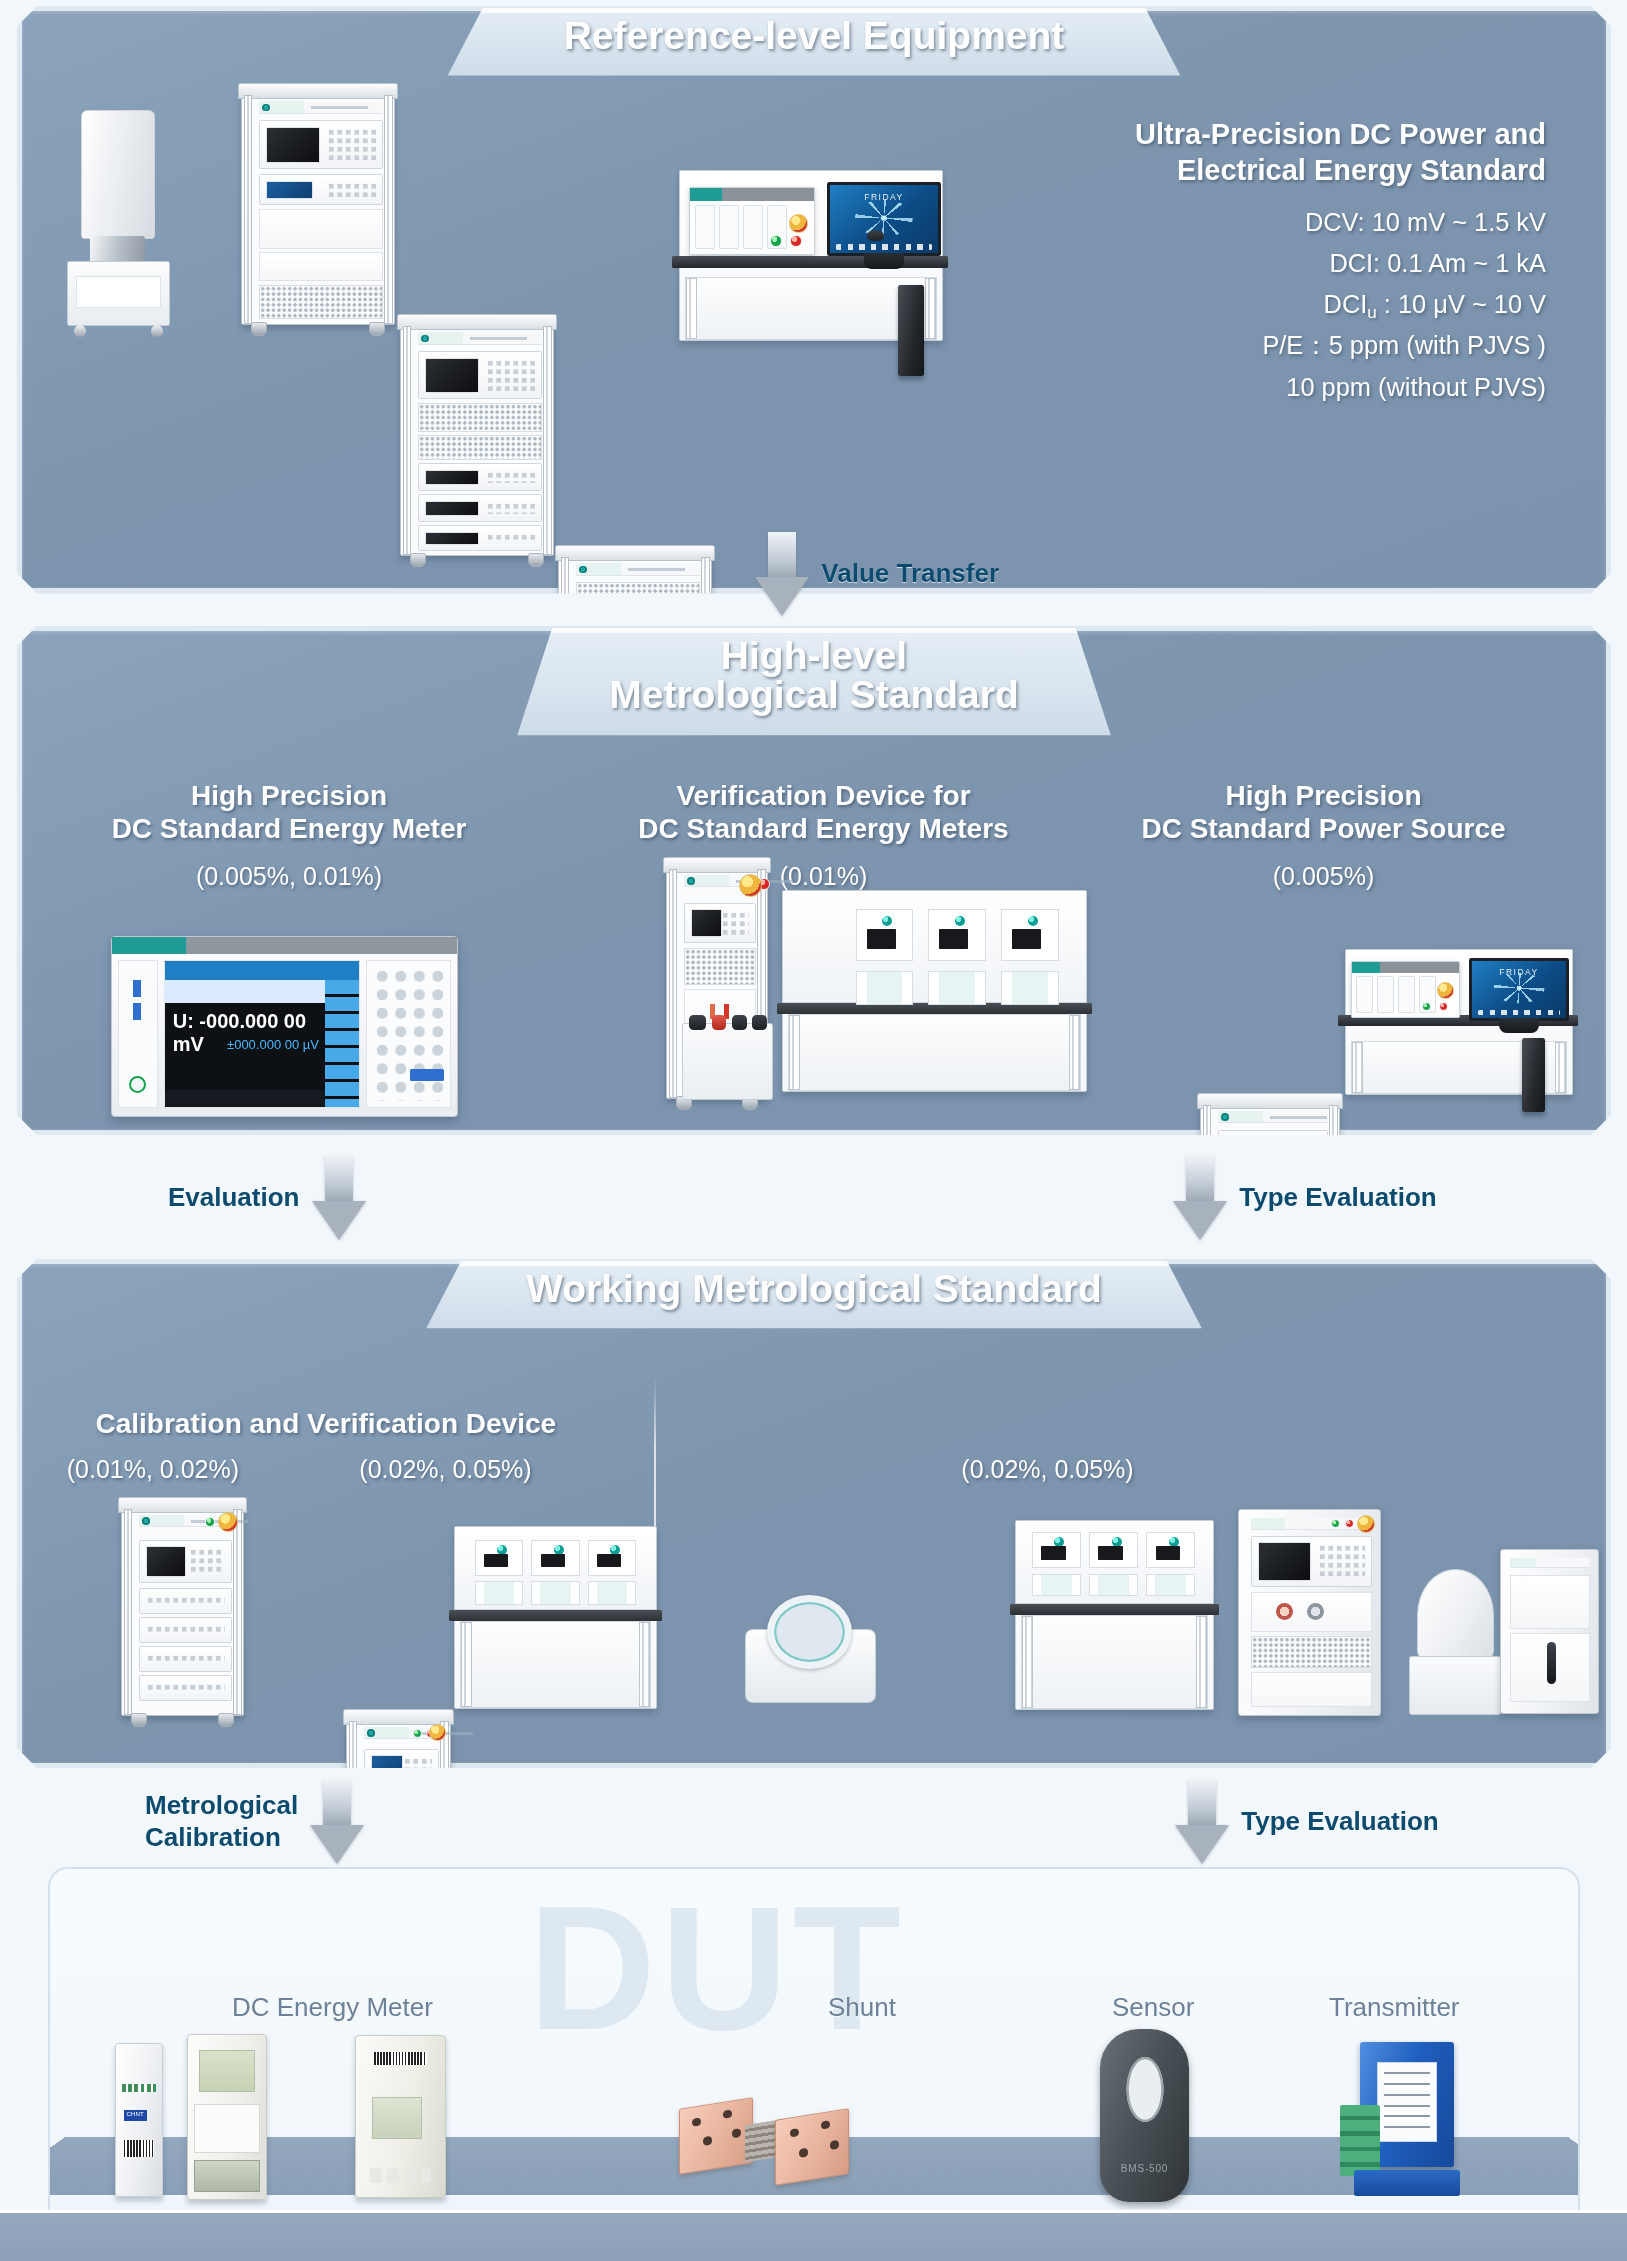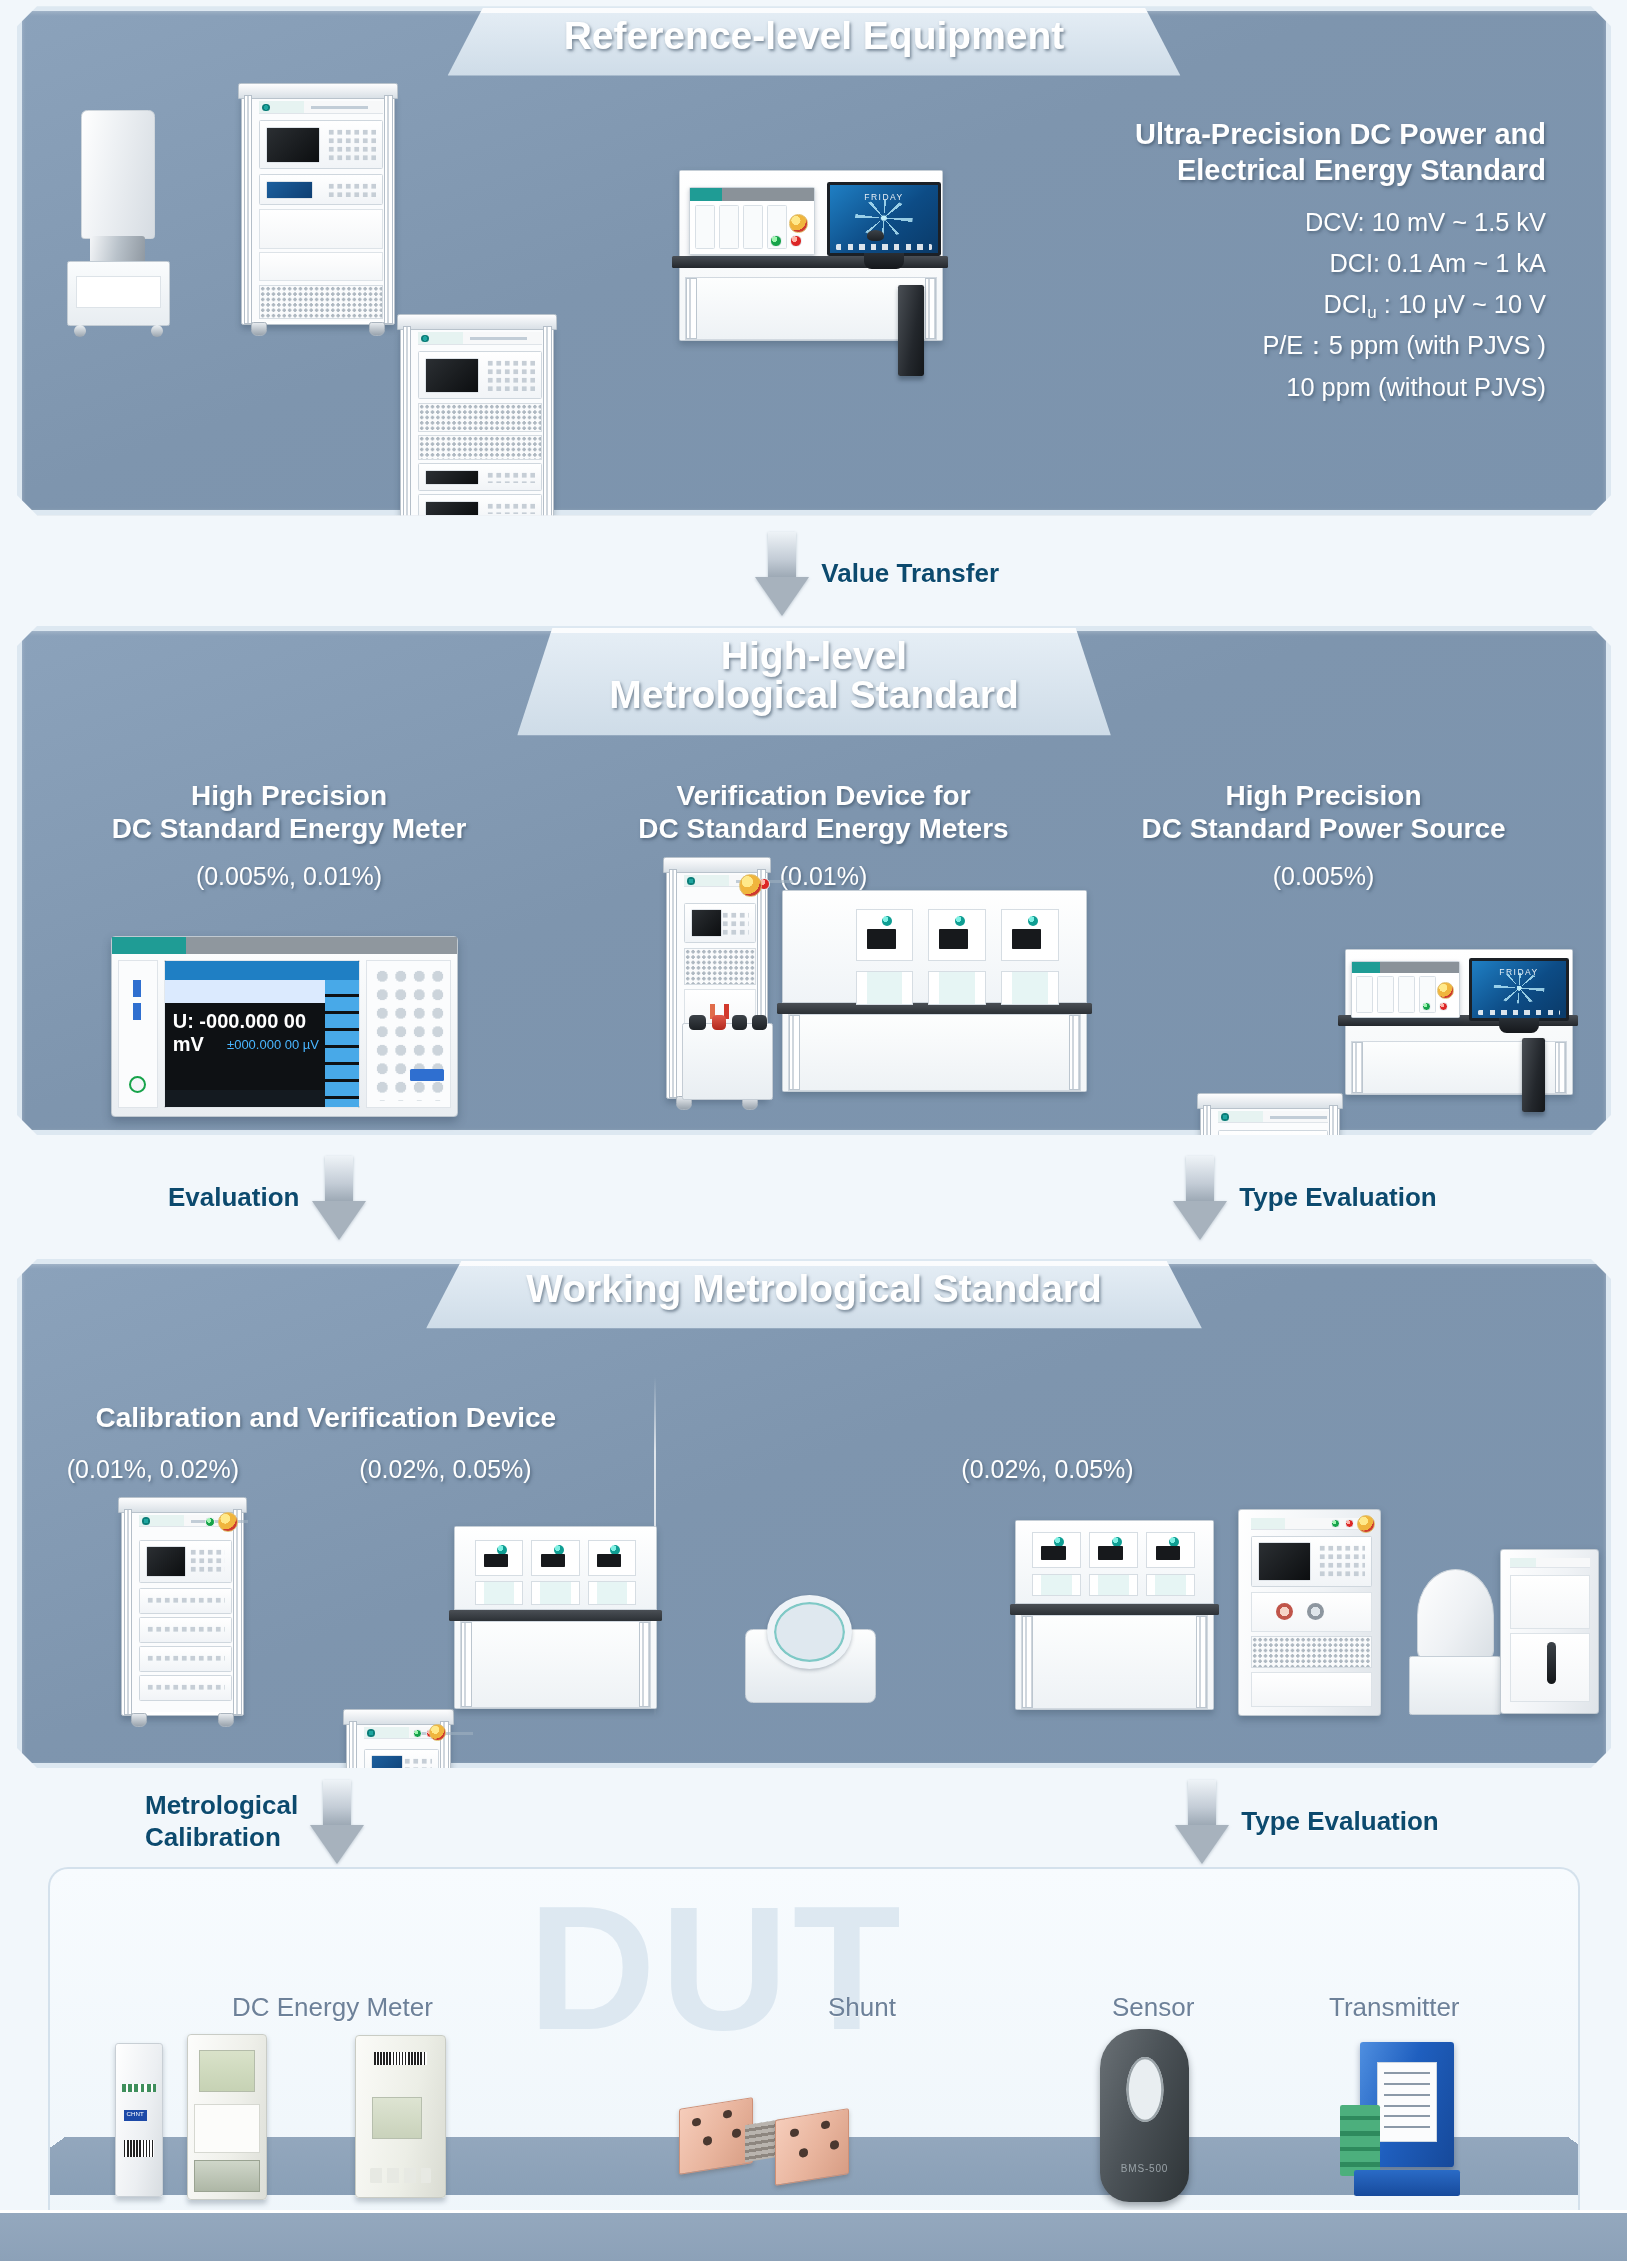--- a/index.html
+++ b/index.html
@@ -12,21 +12,21 @@
   #stage { position: relative; width: 1628px; height: 2261px; background: #f2f7fb; }
 
   
   .panel {
     position: absolute;
     background: linear-gradient(160deg, #8ba2bb 0%, #7e95ae 45%, #7b93ad 100%);
     border: 5.4px solid #dde8f1;
     box-shadow: 0 4.6px 10.8px rgba(60,80,100,.28), inset 0 1.5px 4.6px rgba(255,255,255,.25);
   }
   .panel.p1 {
-    left: 17px; top: 6.2px; width: 1594px; height: 509px;
+    left: 17px; top: 6.2px; width: 1594px; height: 587px;
     clip-path: polygon(20px 0, calc(100% - 20px) 0, 100% 20px, 100% calc(100% - 20px),
                        calc(100% - 20px) 100%, 20px 100%, 0 calc(100% - 20px), 0 20px);
     border-radius: 4.6px;
   }
   .panel.p2 {
     left: 17px; top: 626px; width: 1594px; height: 509px;
     clip-path: polygon(20px 0, calc(100% - 20px) 0, 100% 20px, 100% calc(100% - 20px),
                        calc(100% - 20px) 100%, 20px 100%, 0 calc(100% - 20px), 0 20px);
     border-radius: 4.6px;
   }
@@ -786,21 +786,21 @@
   </div>
 
   <div class="panel p3">
     <div class="banner" style="padding:7.7px 100px 20px 100px;">
       <div class="banner-outline"></div>
       <div class="banner-title">Working Metrological Standard</div>
     </div>
 
     <div class="vdivider"></div>
 
-    <div class="lbl-title" style="left:10.8px; top:137px; width:586px;">Calibration and Verification Device</div>
+    <div class="lbl-title" style="left:10.8px; top:143px; width:586px;">Calibration and Verification Device</div>
     <div class="lbl-sub" style="left:15.4px; top:191px; width:231px;">(0.01%, 0.02%)</div>
     <div class="lbl-sub" style="left:308px; top:191px; width:231px;">(0.02%, 0.05%)</div>
 
     <div class="lbl-sub" style="left:771px; top:191px; width:509px;">(0.02%, 0.05%)</div>
 
     <div class="rack eq" style="left:99px; top:244px; width:123px; height:208px;">
       <div class="post l"></div>
       <div class="post r"></div>
       <div class="brand"></div>
       <div class="led g" style="left:83px; top:7.7px; width:10px; height:10px;"></div>

